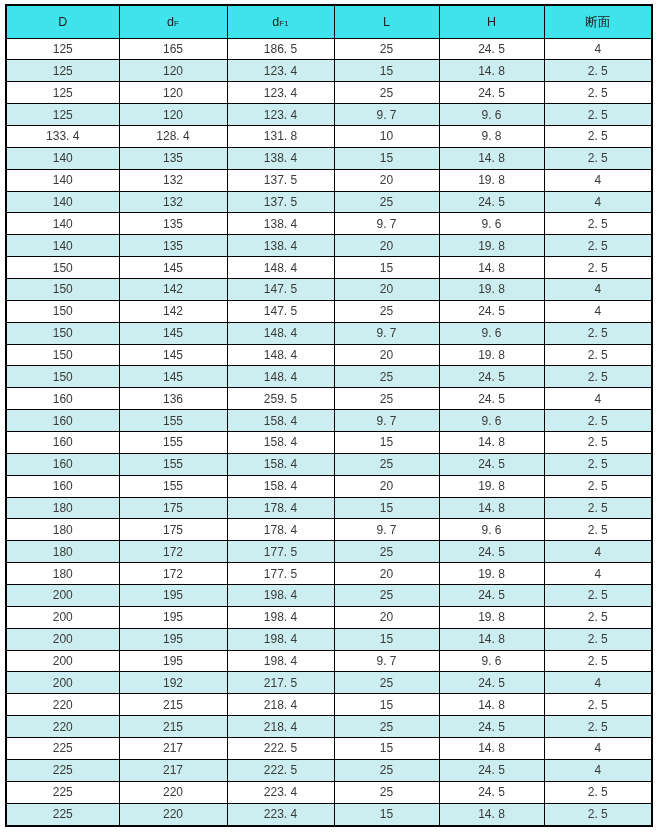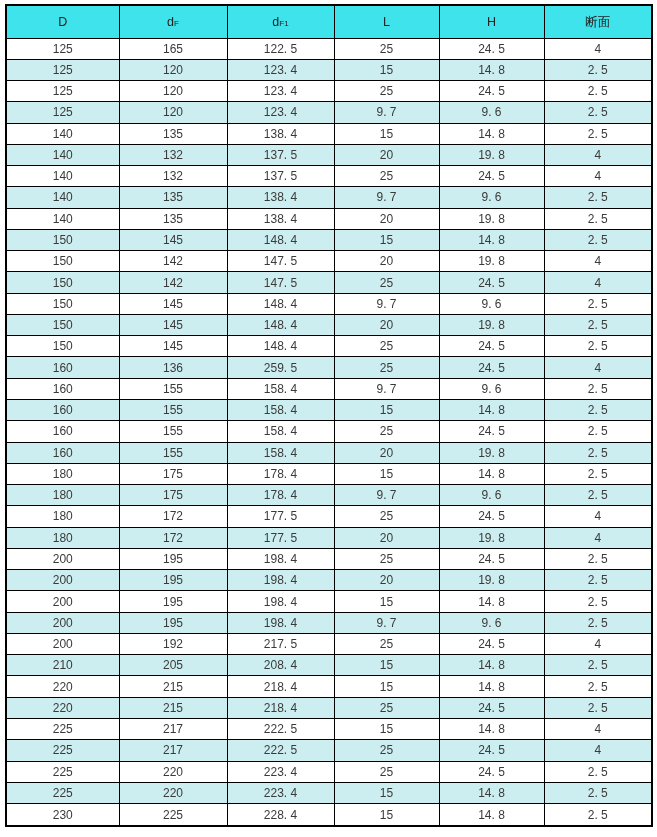--- a/index.html
+++ b/index.html
@@ -91,21 +91,21 @@
           <th><span>d</span><span class="subscript">F1</span></th>
           <th><span>L</span></th>
           <th><span>H</span></th>
           <th><span>断面</span></th>
         </tr>
     </thead>
     <tbody id="table-body">
         <tr>
           <td>125</td>
           <td>165</td>
-          <td>122. 5</td>
+          <td>186. 5</td>
           <td>25</td>
           <td>24. 5</td>
           <td>4</td>
         </tr>
         <tr>
           <td>125</td>
           <td>120</td>
           <td>123. 4</td>
           <td>15</td>
           <td>14. 8</td>
@@ -121,20 +121,28 @@
         </tr>
         <tr>
           <td>125</td>
           <td>120</td>
           <td>123. 4</td>
           <td>9. 7</td>
           <td>9. 6</td>
           <td>2. 5</td>
         </tr>
         <tr>
+          <td>133. 4</td>
+          <td>128. 4</td>
+          <td>131. 8</td>
+          <td>10</td>
+          <td>9. 8</td>
+          <td>2. 5</td>
+        </tr>
+        <tr>
           <td>140</td>
           <td>135</td>
           <td>138. 4</td>
           <td>15</td>
           <td>14. 8</td>
           <td>2. 5</td>
         </tr>
         <tr>
           <td>140</td>
           <td>132</td>
@@ -321,28 +329,20 @@
         </tr>
         <tr>
           <td>200</td>
           <td>192</td>
           <td>217. 5</td>
           <td>25</td>
           <td>24. 5</td>
           <td>4</td>
         </tr>
         <tr>
-          <td>210</td>
-          <td>205</td>
-          <td>208. 4</td>
-          <td>15</td>
-          <td>14. 8</td>
-          <td>2. 5</td>
-        </tr>
-        <tr>
           <td>220</td>
           <td>215</td>
           <td>218. 4</td>
           <td>15</td>
           <td>14. 8</td>
           <td>2. 5</td>
         </tr>
         <tr>
           <td>220</td>
           <td>215</td>
@@ -372,27 +372,19 @@
           <td>220</td>
           <td>223. 4</td>
           <td>25</td>
           <td>24. 5</td>
           <td>2. 5</td>
         </tr>
         <tr>
           <td>225</td>
           <td>220</td>
           <td>223. 4</td>
-          <td>15</td>
-          <td>14. 8</td>
-          <td>2. 5</td>
-        </tr>
-        <tr>
-          <td>230</td>
-          <td>225</td>
-          <td>228. 4</td>
           <td>15</td>
           <td>14. 8</td>
           <td>2. 5</td>
         </tr>
       </tbody>
   </table>
 </div>
 
 </body></html>

